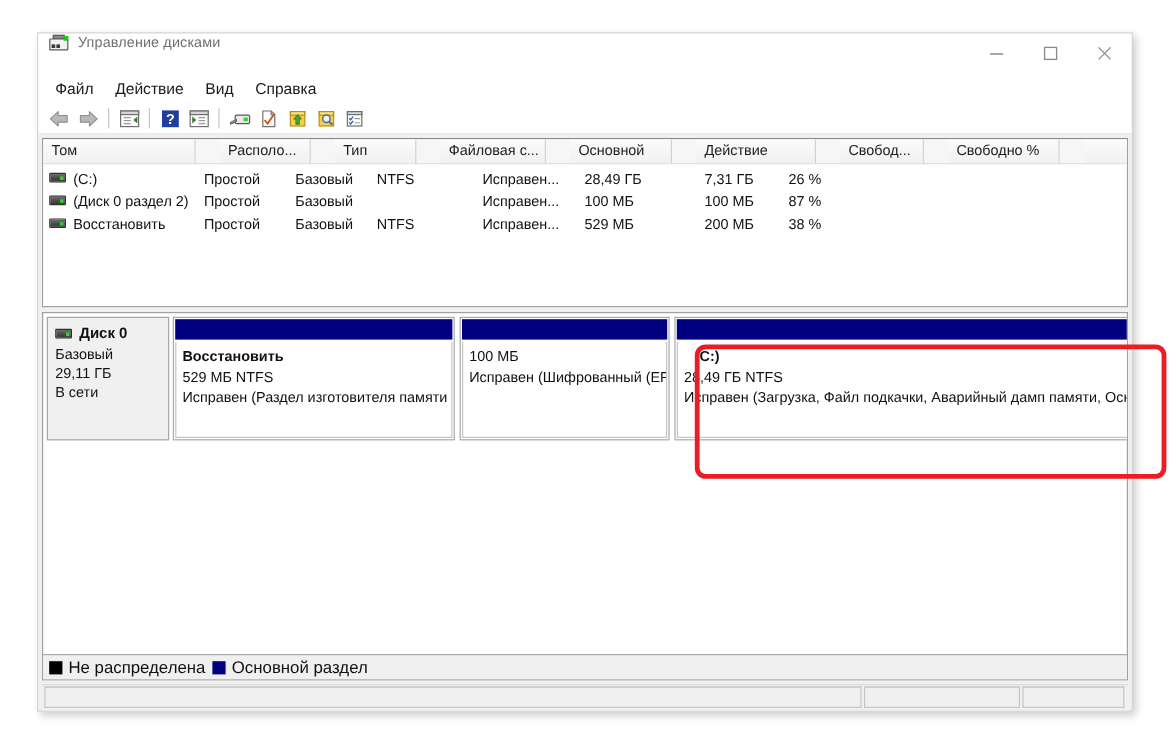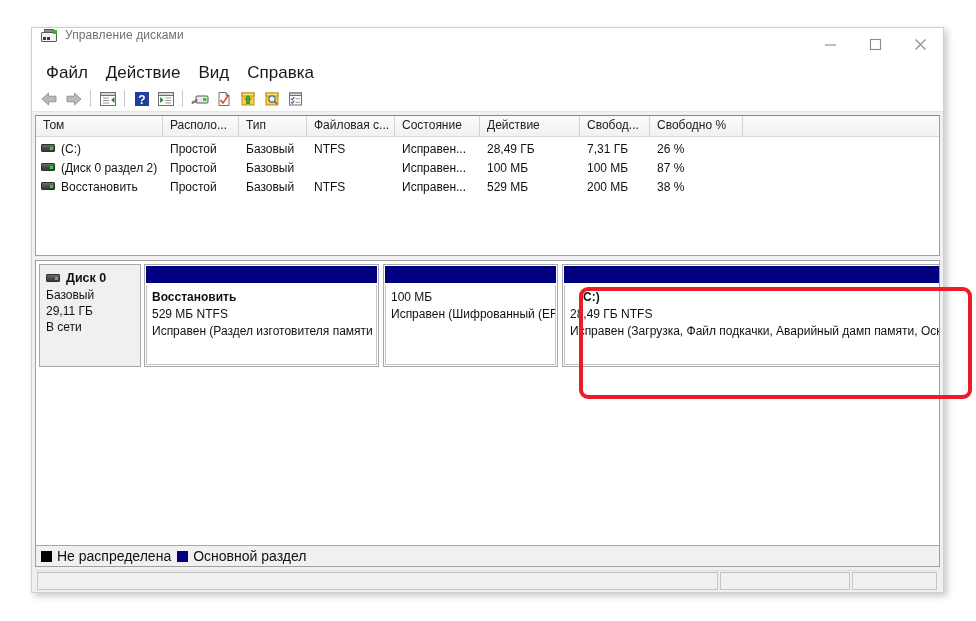--- a/index.html
+++ b/index.html
@@ -90,21 +90,21 @@
   
   .menubar {
     height: 25px;
     background: #ffffff;
     display: flex;
     align-items: center;
     padding-left: 9px;
     flex: 0 0 auto;
   }
   .menu-item {
-    font-size: 17px;
+    font-size: 13px;
     color: #1a1a1a;
     padding: 3px 9px 4px 9px;
     white-space: nowrap;
     cursor: default;
   }
   .menu-item:first-child { padding-left: 5px; }
 
   
   .toolbar {
     height: 26px;
@@ -149,20 +149,21 @@
     flex-direction: column;
     flex: 0 0 auto;
     overflow: hidden;
   }
   .vheader {
     display: flex;
     height: 21px;
     background: #f6f6f6;
     flex: 0 0 auto;
     border-bottom: 1px solid #d8d8d8;
+    gap: 20px;
   }
   .vh {
     font-size: 12px;
     color: #202020;
     padding: 2px 0 0 7px;
     border-right: 1px solid #d2d2d2;
     background: linear-gradient(to bottom,#fbfbfb 0%,#f1f1f1 100%);
     white-space: nowrap;
     overflow: hidden;
     cursor: default;
@@ -471,21 +472,21 @@
 
     <div class="client">
 
       <div class="volpane">
 
         <div class="vheader">
           <div class="vh" style="width:127px">Том</div>
           <div class="vh" style="width:76px">Располо...</div>
           <div class="vh" style="width:68px">Тип</div>
           <div class="vh" style="width:88px">Файловая с...</div>
-          <div class="vh" style="width:85px">Состояние</div>
+          <div class="vh" style="width:85px">Основной</div>
           <div class="vh" style="width:100px">Действие</div>
           <div class="vh" style="width:70px">Свобод...</div>
           <div class="vh" style="width:93px">Свободно %</div>
           <div class="vh last"></div>
         </div>
 
         <div class="vbody">
 
           <div class="vrow">
             <div class="vcell name" style="width:127px">

